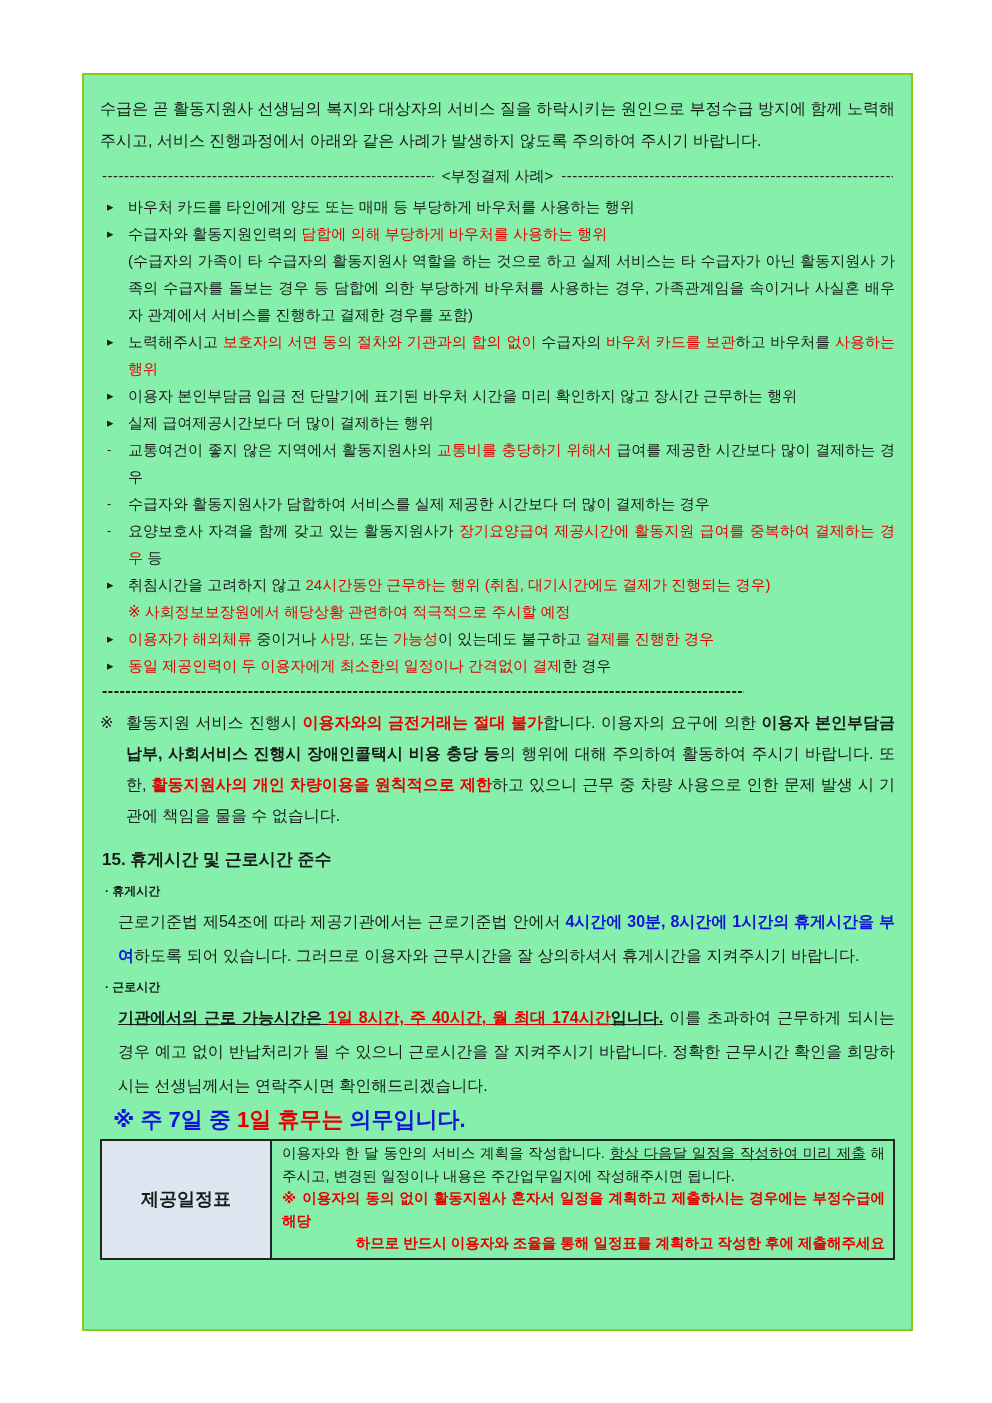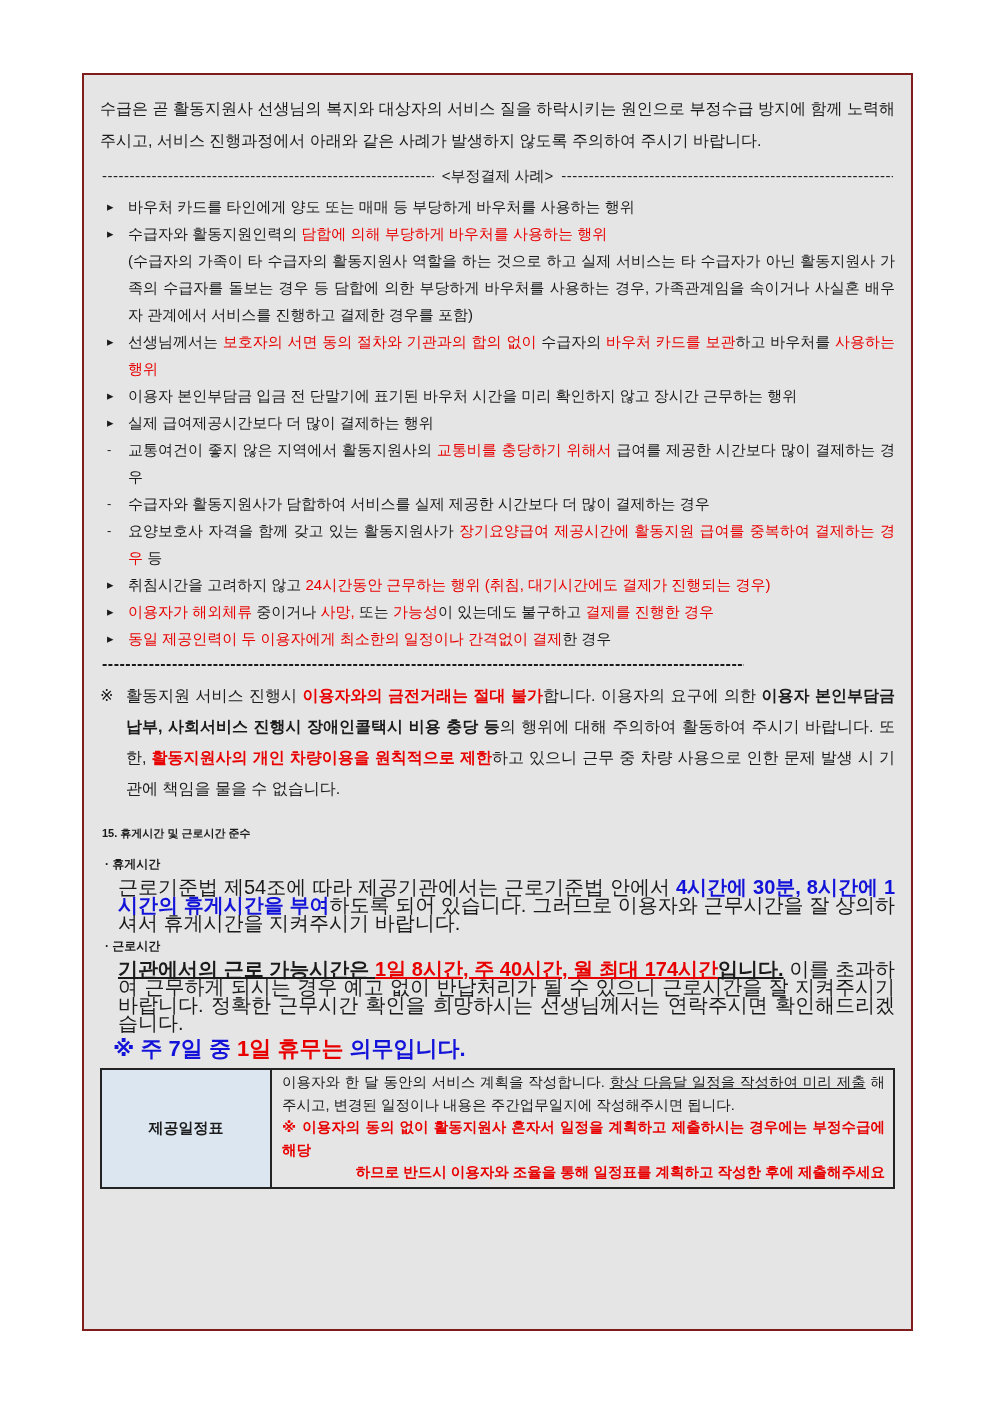--- a/index.html
+++ b/index.html
@@ -9,22 +9,22 @@
     --ink:#1a1a1a;
   }
   html,body{margin:0;padding:0;}
   body{
     width:992px;height:1403px;position:relative;background:#ffffff;
     font-family:"Liberation Sans","DejaVu Sans",sans-serif;color:var(--ink);
     overflow:hidden;
   }
   .sheet{
     position:absolute;left:82px;top:73px;width:831px;height:1258px;
-    border:2px solid #7f1d1d;box-sizing:border-box;
-    padding:16px 16px 0 16px;overflow:hidden;background:#e5e5e5;
+    border:2px solid #84cc16;box-sizing:border-box;
+    padding:16px 16px 0 16px;overflow:hidden;background:#86efac;
   }
   
   .red{color:var(--red);}
   .blue{color:var(--blue);}
   .b{font-weight:700;}
   .u{text-decoration:underline;}
 
   .intro{font-size:16px;line-height:32px;text-align:justify;margin:2px 0 0 0;}
 
   .case-header{display:flex;align-items:center;gap:8px;font-size:15px;line-height:30px;margin:4px 2px 2px 2px;}
@@ -34,30 +34,30 @@
   .bullets{font-size:15px;line-height:27px;text-align:justify;margin-top:2px;}
   .b-item{position:relative;padding-left:28px;}
   .b-item .mk{position:absolute;left:7px;top:0;font-size:13px;}
 
   .sep{font-weight:700;white-space:nowrap;overflow:hidden;width:642px;line-height:16px;
        margin:4px 0 8px 2px;letter-spacing:0.5px;}
 
   .note{position:relative;padding-left:26px;font-size:16px;line-height:31px;text-align:justify;margin:4px 0 0 0;}
   .note .mk{position:absolute;left:0;top:0;}
 
-  .h-num{font-size:11px;font-weight:700;margin:16px 0 6px 2px;line-height:26px;}
+  .h-num{font-size:17px;font-weight:700;margin:16px 0 6px 2px;line-height:26px;}
   .sublabel{font-size:12px;font-weight:700;margin:2px 0 2px 5px;line-height:24px;}
-  .body-ind{margin-left:18px;font-size:20px;line-height:18px;text-align:justify;}
+  .body-ind{margin-left:18px;font-size:16px;line-height:34px;text-align:justify;}
   .work-note{margin-left:13px;font-size:22px;font-weight:700;line-height:30px;margin-top:2px;}
 
   .h16{margin-top:16px;}
 
   .tbl{width:100%;border-collapse:collapse;font-size:14.5px;line-height:22.5px;margin-top:4px;}
   .tbl td{border:2px solid #232323;vertical-align:middle;}
-  td.lbl{width:166px;background:var(--lblbg);text-align:center;font-weight:700;font-size:15px;}
+  td.lbl{width:166px;background:var(--lblbg);text-align:center;font-weight:700;font-size:18px;}
   td.desc{padding:1px 8px 3px 10px;text-align:justify;}
   .warn2{text-align:right;}
 </style>
 </head>
 <body>
 
 <div class="sheet">
 
   <p class="intro">수급은 곧 활동지원사 선생님의 복지와 대상자의 서비스 질을 하락시키는 원인으로 부정수급 방지에 함께 노력해주시고, 서비스 진행과정에서 아래와 같은 사례가 발생하지 않도록 주의하여 주시기 바랍니다.</p>
 
@@ -79,21 +79,21 @@
         <span><span>수급자와 활동지원인력의 </span><span class="red">담합에 의해 부당하게 바우처를 사용하는 행위</span></span>
       </div>
 
       <div class="b-item">
         <span class="mk"></span>
         <span><span>(수급자의 가족이 타 수급자의 활동지원사 역할을 하는 것으로 하고 실제 서비스는 타 수급자가 아닌 활동지원사 가족의 수급자를 돌보는 경우 등 담합에 의한 부당하게 바우처를 사용하는 경우, 가족관계임을 속이거나 사실혼 배우자 관계에서 서비스를 진행하고 결제한 경우를 포함)</span></span>
       </div>
 
       <div class="b-item">
         <span class="mk">▸</span>
-        <span><span>선생님께서는 </span><span class="red">보호자의 서면 동의 절차와 기관과의 합의 없이</span><span> 수급자의 </span><span class="red">바우처 카드를 보관</span><span>하고 바우처를 </span><span class="red">사용하는 행위</span></span>
+        <span><span>노력해주시고 </span><span class="red">보호자의 서면 동의 절차와 기관과의 합의 없이</span><span> 수급자의 </span><span class="red">바우처 카드를 보관</span><span>하고 바우처를 </span><span class="red">사용하는 행위</span></span>
       </div>
 
       <div class="b-item">
         <span class="mk">▸</span>
         <span><span>이용자 본인부담금 입금 전 단말기에 표기된 바우처 시간을 미리 확인하지 않고 장시간 근무하는 행위</span></span>
       </div>
 
       <div class="b-item">
         <span class="mk">▸</span>
         <span><span>실제 급여제공시간보다 더 많이 결제하는 행위</span></span>
@@ -112,20 +112,24 @@
       <div class="b-item">
         <span class="mk">-</span>
         <span><span>요양보호사 자격을 함께 갖고 있는 활동지원사가 </span><span class="red">장기요양급여 제공시간에 활동지원 급여를 중복하여 결제하는 경우</span><span> 등</span></span>
       </div>
 
       <div class="b-item">
         <span class="mk">▸</span>
         <span><span>취침시간을 고려하지 않고 </span><span class="red">24시간동안 근무하는 행위 (취침, 대기시간에도 결제가 진행되는 경우)</span></span>
       </div>
 
+      <div class="b-item">
+        <span class="mk"></span>
+        <span><span class="red">※ 사회정보보장원에서 해당상황 관련하여 적극적으로 주시할 예정</span></span>
+      </div>
 
       <div class="b-item">
         <span class="mk">▸</span>
         <span><span class="red">이용자가 해외체류 </span><span>중이거나 </span><span class="red">사망,</span><span> 또는 </span><span class="red">가능성</span><span>이 있는데도 불구하고 </span><span class="red">결제를 진행한 경우</span></span>
       </div>
 
       <div class="b-item">
         <span class="mk">-</span>
       </div>
 

